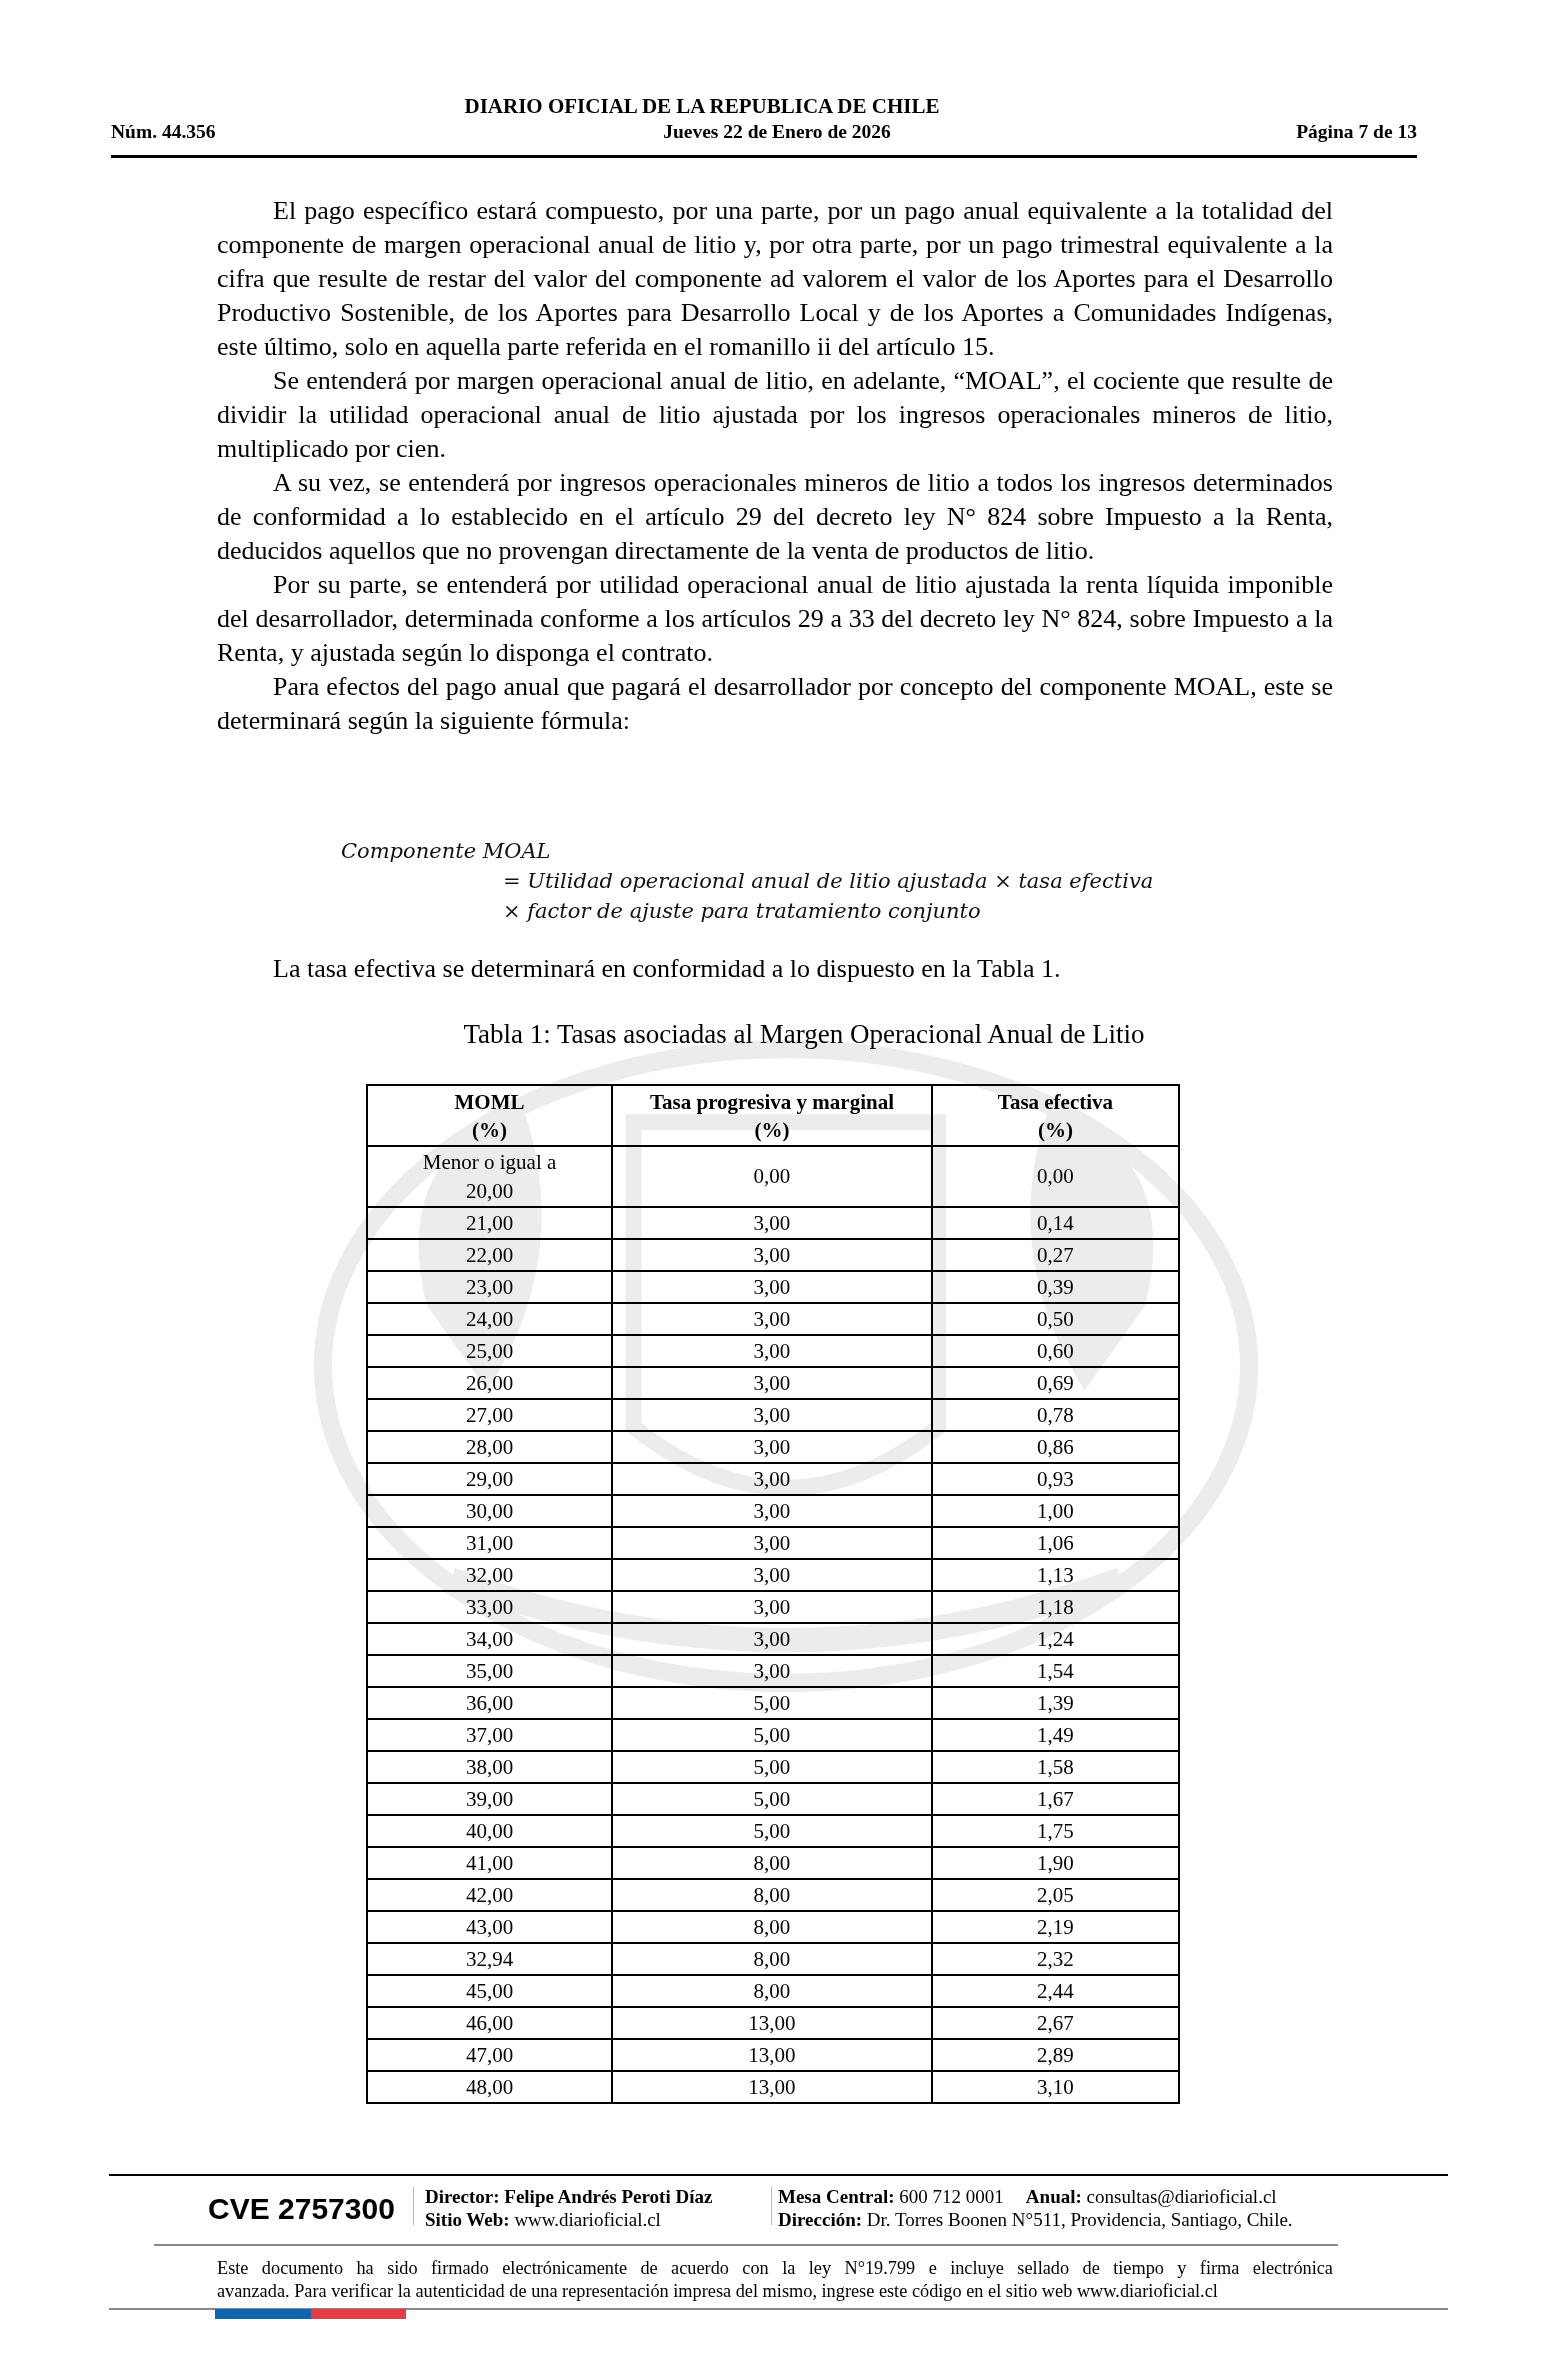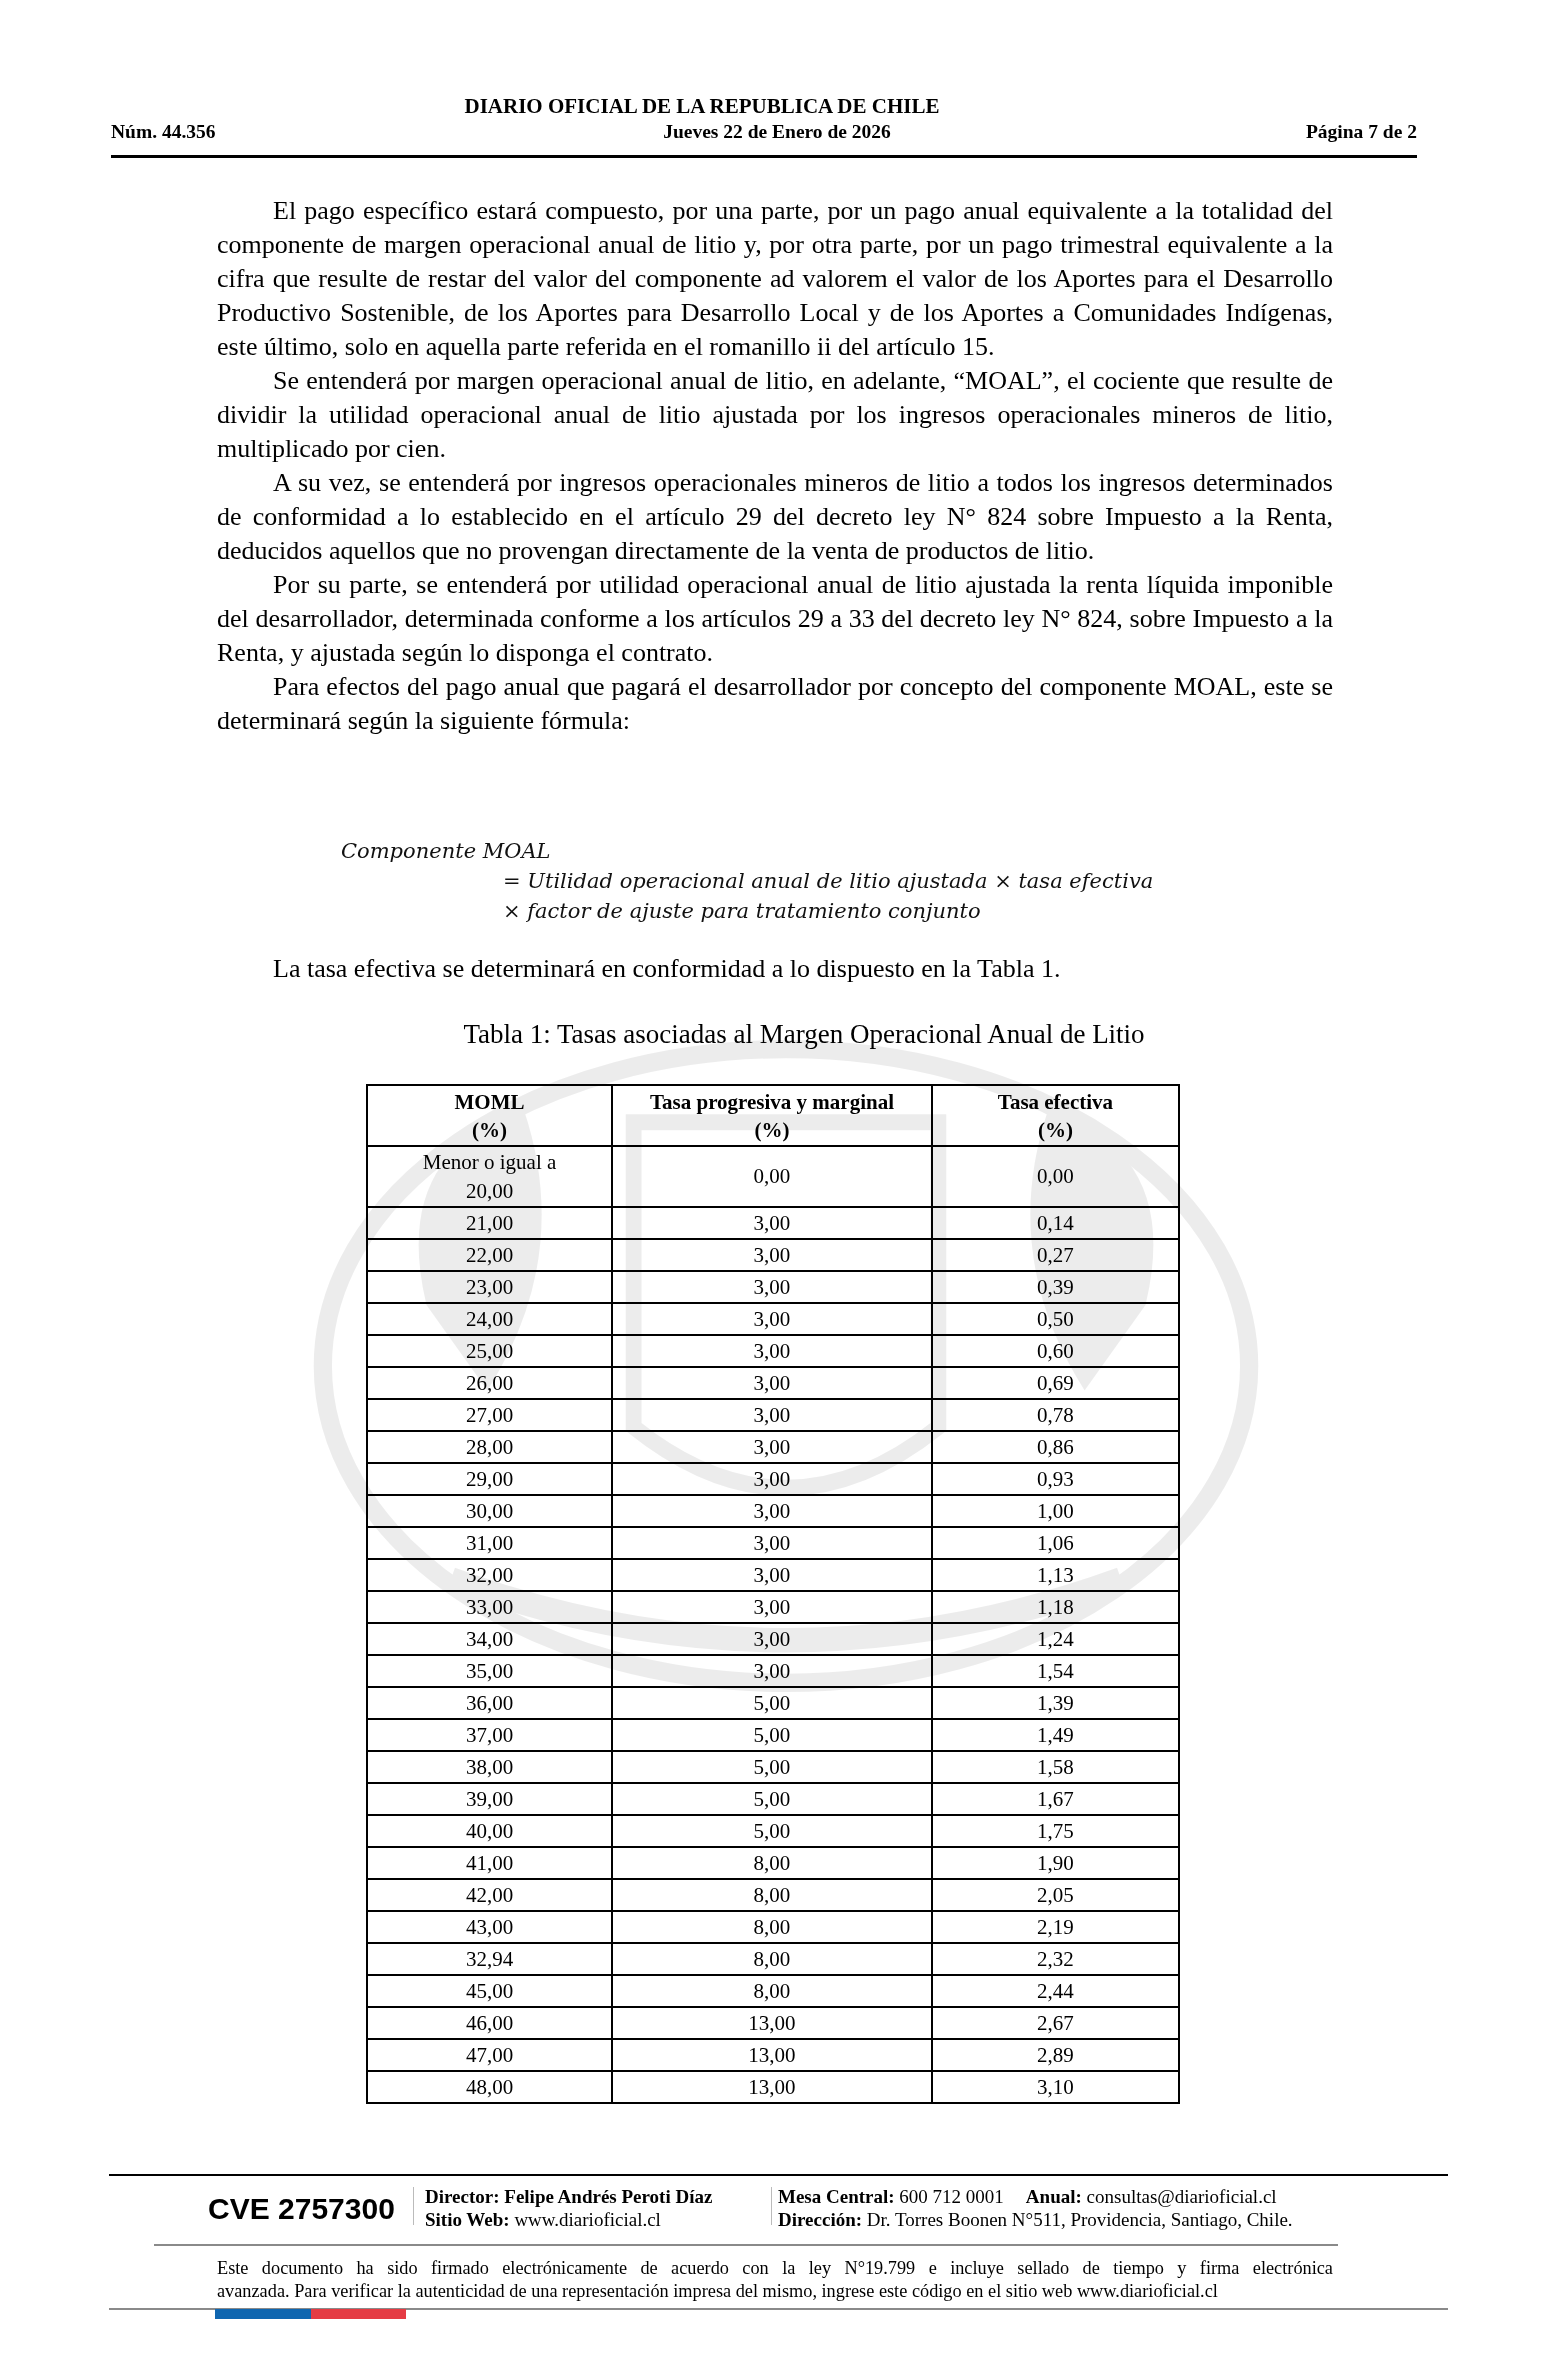--- a/index.html
+++ b/index.html
@@ -71,21 +71,21 @@
   <ellipse cx="850" cy="600" rx="760" ry="520" fill="none" stroke="#000" stroke-width="30"></ellipse>
   <path d="M600 200 L1100 200 L1100 700 Q850 900 600 700 Z" fill="none" stroke="#000" stroke-width="26"></path>
   <path d="M260 500 Q200 250 420 180 Q500 420 360 640 Z" fill="#000"></path>
   <path d="M1440 500 Q1500 250 1280 180 Q1200 420 1340 640 Z" fill="#000"></path>
   <path d="M300 950 Q850 1150 1400 950" fill="none" stroke="#000" stroke-width="40"></path>
 </svg>
 
 <div class="hdr-title">DIARIO OFICIAL DE LA REPUBLICA DE CHILE</div>
 <div class="hdr-num">Núm. 44.356</div>
 <div class="hdr-date">Jueves 22 de Enero de 2026</div>
-<div class="hdr-page">Página 7 de 2</div>
+<div class="hdr-page">Página 7 de 13</div>
 <div class="hdr-rule"></div>
 
 <div class="body-text">
   <p>El pago específico estará compuesto, por una parte, por un pago anual equivalente a la totalidad del componente de margen operacional anual de litio y, por otra parte, por un pago trimestral equivalente a la cifra que resulte de restar del valor del componente ad valorem el valor de los Aportes para el Desarrollo Productivo Sostenible, de los Aportes para Desarrollo Local y de los Aportes a Comunidades Indígenas, este último, solo en aquella parte referida en el romanillo ii del artículo 15.</p>
   <p>Se entenderá por margen operacional anual de litio, en adelante, “MOAL”, el cociente que resulte de dividir la utilidad operacional anual de litio ajustada por los ingresos operacionales mineros de litio, multiplicado por cien.</p>
   <p>A su vez, se entenderá por ingresos operacionales mineros de litio a todos los ingresos determinados de conformidad a lo establecido en el artículo 29 del decreto ley N° 824 sobre Impuesto a la Renta, deducidos aquellos que no provengan directamente de la venta de productos de litio.</p>
   <p>Por su parte, se entenderá por utilidad operacional anual de litio ajustada la renta líquida imponible del desarrollador, determinada conforme a los artículos 29 a 33 del decreto ley N° 824, sobre Impuesto a la Renta, y ajustada según lo disponga el contrato.</p>
   <p>Para efectos del pago anual que pagará el desarrollador por concepto del componente MOAL, este se determinará según la siguiente fórmula:</p>
 </div>
 

